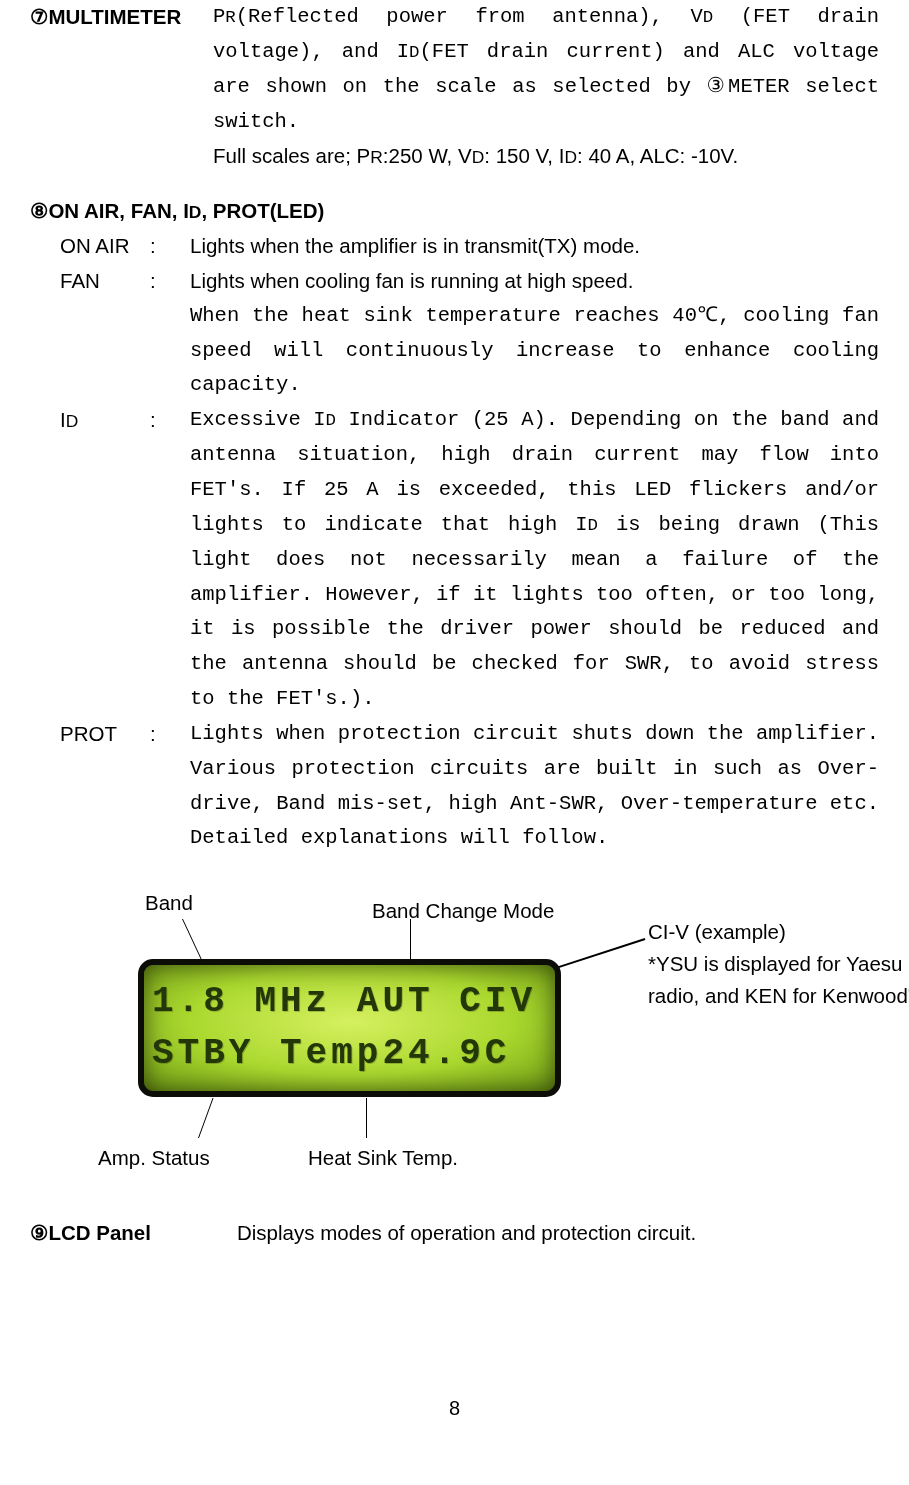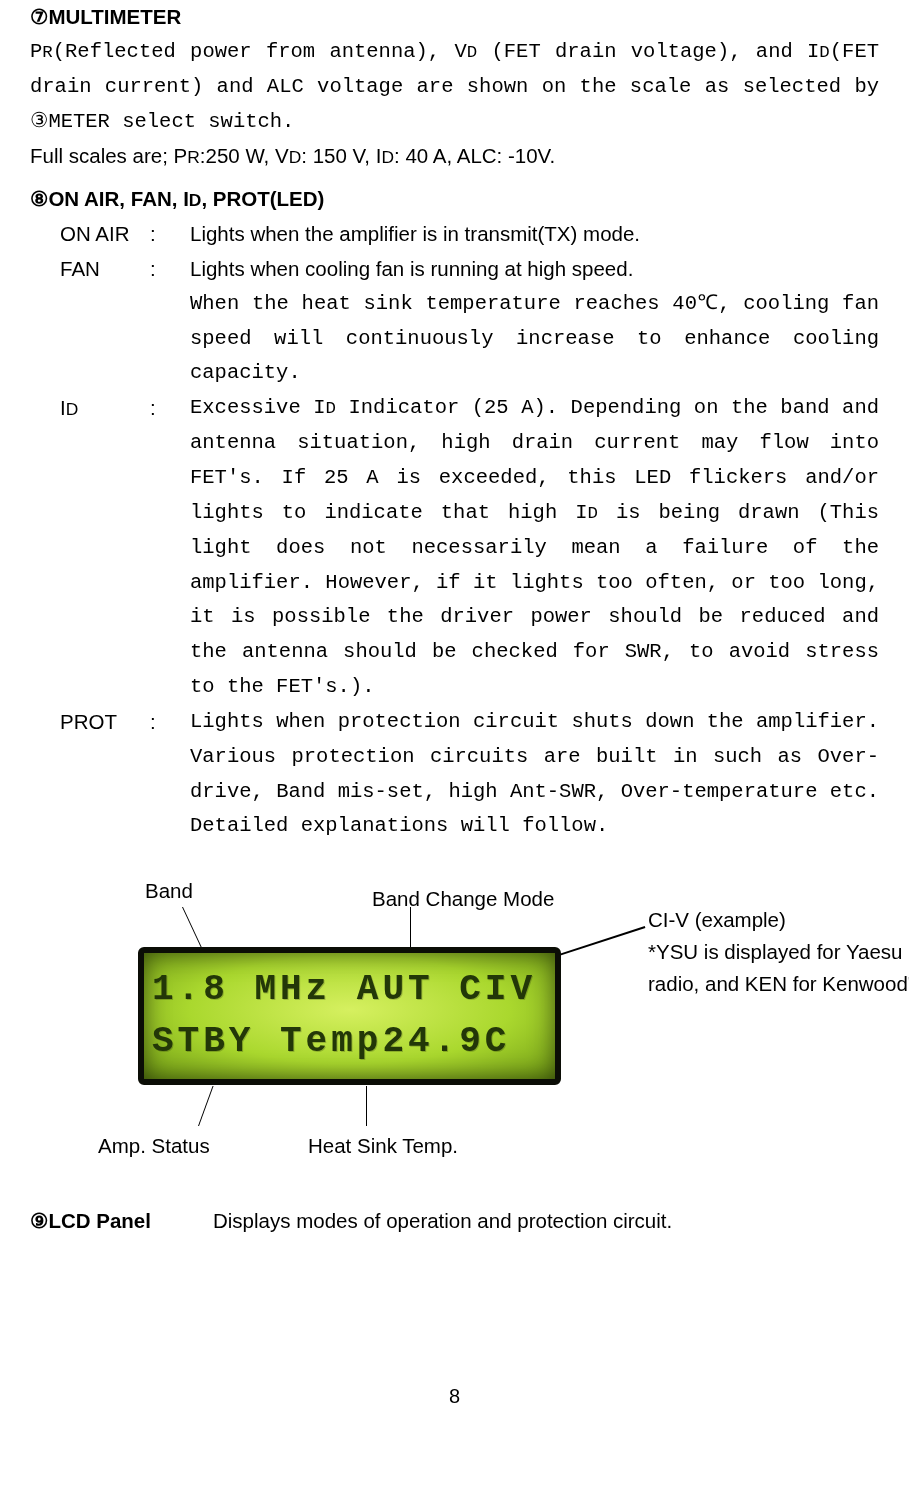--- a/index.html
+++ b/index.html
@@ -5,21 +5,21 @@
     * { margin: 0; padding: 0; box-sizing: border-box; }
     body {
       font-family: Arial, Helvetica, sans-serif;
       font-size: 20.5px;
       line-height: 1.7;
       color: #000;
       background: #fff;
       width: 909px;
       padding: 0 30px 30px 30px;
     }
-    .hang { display: flex; flex-direction: column; }
+    .hang { display: flex; }
     .hang-label { flex-shrink: 0; }
     .hang-body { flex: 1; }
     .subitem { display: flex; padding-left: 30px; }
     .subitem .key { width: 90px; flex-shrink: 0; }
     .subitem .colon { width: 40px; flex-shrink: 0; }
     .subitem .body { flex: 1; text-align: justify; }
     .justify { text-align: justify; font-family: Liberation Mono, monospace; }
     
     .diagram-wrap {
       position: relative;
@@ -38,21 +38,21 @@
     .right-text { position: absolute; left: 618px; top: 30px; width: 280px; line-height: 1.55; }
     
     .lcd {
       position: absolute;
       left: 108px;
       top: 73px;
       width: 423px;
       height: 138px;
       background: radial-gradient(ellipse at 50% 45%, #d6f060 0%, #aad82e 55%, #6f9a14 100%);
       border: 6px solid #0b0d06;
-      border-radius: 6px;
+      border-radius: 15px;
       box-shadow: inset 0 0 25px rgba(0,0,0,0.55);
       font-family: "Courier New", monospace;
       font-weight: bold;
       color: #233708;
       padding: 10px 8px;
       display: flex;
       flex-direction: column;
       justify-content: center;
       letter-spacing: 4px;
       text-shadow: 1px 1px 0 rgba(0,0,0,0.2);
@@ -60,25 +60,25 @@
     .lcd .line { font-size: 36px; white-space: nowrap; line-height: 1.45; }
     
     .bottom-labels { position: absolute; top: 255px; left: 0; right: 0; }
     .bl-amp { position: absolute; left: 68px; text-align: right; }
     .bl-hst { position: absolute; left: 278px; }
     .leader-amp { position: absolute; left: 168px; top: 212px; width: 2px; height: 40px; }
     .leader-amp::after { content:""; position:absolute; left:0; top:0; width:0; height:40px; border-left:1.5px solid #000; transform: skewX(-20deg); transform-origin: bottom left; }
     .leader-hst { position: absolute; left: 336px; top: 212px; width: 2px; height: 40px; }
     .leader-hst::after { content:""; position:absolute; left:0; top:0; width:0; height:40px; border-left:1.5px solid #000; }
     
-    .item9 { display:flex; margin-top: 10px; }
+    .item9 { display:flex; margin-top: 10px; gap: 24px; }
     .item9 .lab { width: 183px; flex-shrink:0; font-weight: bold; }
     .page-num { text-align: center; margin-top: 140px; font-size: 20px; }
     .bold { font-weight: bold; }
-    .heading8 { font-weight: bold; margin-top: 8px; }
+    .heading8 { font-weight: bold; margin-top: 20px; }
   </style>
 </head>
 <body>
 
 <div class="hang">
   <div class="hang-label bold" style="width:183px;">⑦MULTIMETER</div>
   <div class="hang-body">
     <div class="justify"><span>P</span><span style="font-size:0.85em">R</span><span>(Reflected power from antenna), V</span><span style="font-size:0.85em">D</span><span> (FET drain voltage), and I</span><span style="font-size:0.85em">D</span><span>(FET drain current) and ALC voltage are shown on the scale as selected by  ③METER select switch.</span></div>
     <div><span>Full scales are; P</span><span style="font-size:0.85em">R</span><span>:250 W, V</span><span style="font-size:0.85em">D</span><span>: 150 V, I</span><span style="font-size:0.85em">D</span><span>: 40 A, ALC: -10V.</span></div>
   </div>

